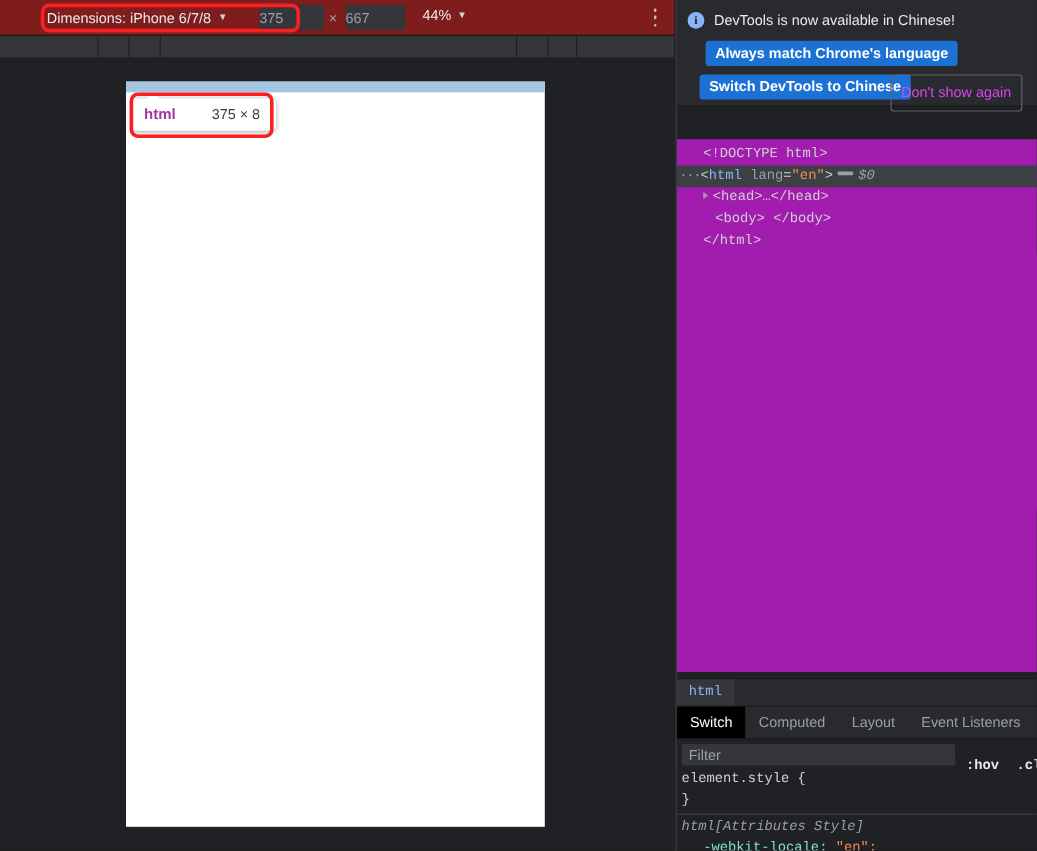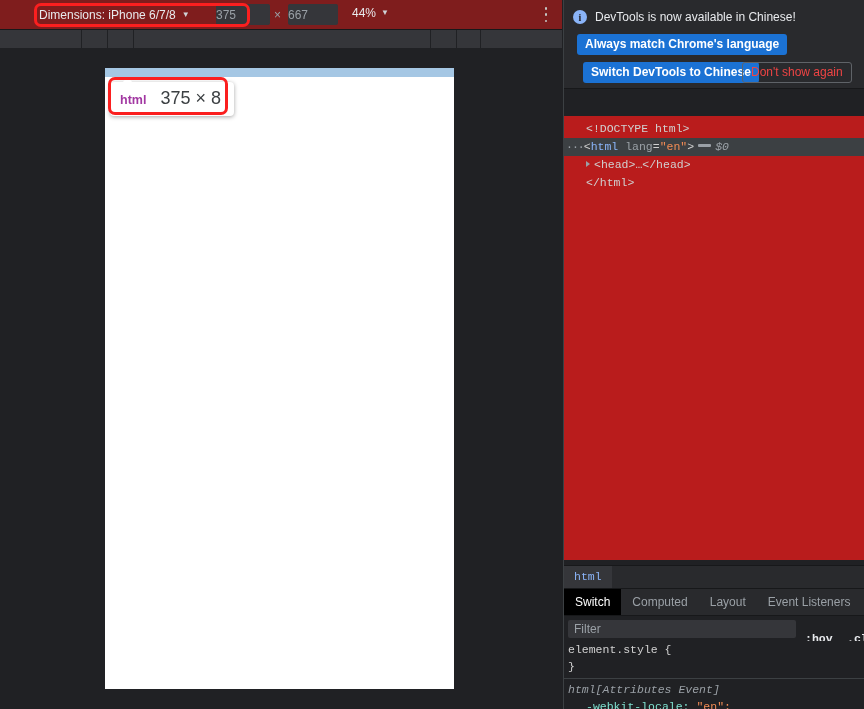--- a/index.html
+++ b/index.html
@@ -158,22 +158,22 @@
     align-items: baseline;
     white-space: nowrap;
   }
   .badge .tag {
     color: #a238a2;
     font-weight: bold;
     font-size: 12.5px;
   }
   .badge .dims {
     color: #3c4043;
-    font-size: 18px;
-    margin-left: 14px;
+    font-size: 12px;
+    margin-left: 30px;
   }
   .badge::before {
     content: "";
     position: absolute;
     left: 12px; top: -5px;
     width: 11px; height: 6px;
     background: #ffffff;
     clip-path: polygon(0 100%, 50% 0, 100% 100%);
   }
 
@@ -241,32 +241,32 @@
     padding: 0 8px;
     height: 21px;
     line-height: 21px;
     white-space: nowrap;
     font-family: "Liberation Sans", sans-serif;
     cursor: pointer;
   }
   .btn-gray {
     position: absolute;
     background: transparent;
-    color: #ef4444;
+    color: #d946ef;
     font-size: 12px;
     border: 1px solid #5f6368;
     border-radius: 3px;
     padding: 0 8px;
-    height: 21px;
+    height: 31px;
     line-height: 19px;
     white-space: nowrap;
     font-family: "Liberation Sans", sans-serif;
     cursor: pointer;
   }
-  #btn-always { left: 13px; top: 34px; }
+  #btn-always { left: 24px; top: 34px; }
   #btn-switch { left: 19px; top: 62px; }
   #btn-dont   { left: 178px; top: 62px; }
 
   
   .tabbar {
     position: absolute;
     left: 0; top: 89px;
     width: 301px; height: 26px;
     background: #292a2d;
     border-bottom: 1px solid #17181a;
@@ -305,21 +305,21 @@
     padding: 0 8px;
     font-size: 13px;
   }
 
   
   .domtree {
     position: absolute;
     left: 0; top: 116px;
     width: 301px;
     height: 444px;
-    background: #b91c1c;
+    background: #a21caf;
     font-family: "Liberation Mono", monospace;
     font-size: 11.5px;
     padding-top: 4px;
     box-sizing: border-box;
     overflow: hidden;
   }
   .dom-row {
     height: 18px;
     line-height: 18px;
     white-space: nowrap;
@@ -532,20 +532,23 @@
       <div class="dom-row ind1">
         <span class="punct">&lt;!DOCTYPE html&gt;</span>
       </div>
       <div class="dom-row sel">
         <span class="ellipsis">···</span><span class="punct">&lt;</span><span class="tagname">html</span>
         <span class="attrname">lang</span><span class="punct">=</span><span class="attrval">"en"</span><span class="punct">&gt;</span><span class="eqbadge"></span><span class="dollar">$0</span>
       </div>
       <div class="dom-row ind1">
         <span class="arrow"></span><span class="punct">&lt;head&gt;…&lt;/head&gt;</span>
       </div>
+      <div class="dom-row ind2">
+        <span class="punct">&lt;body&gt; &lt;/body&gt;</span>
+      </div>
       <div class="dom-row ind1">
         <span class="punct">&lt;/html&gt;</span>
       </div>
     </div>
 
     <div class="crumbbar">
       <div class="crumb">html</div>
     </div>
 
     <div class="styletabs">
@@ -564,21 +567,21 @@
 
     <div class="cssrules">
       <div class="rule-line">
         <span class="sel-text">element.style {</span>
       </div>
       <div class="rule-line">
         <span class="sel-text">}</span>
       </div>
       <div class="rule-sep"></div>
       <div class="rule-line">
-        <span class="sel-attr">html[Attributes Event]</span>
+        <span class="sel-attr">html[Attributes Style]</span>
       </div>
       <div class="rule-line">
         <span class="prop">-webkit-locale:</span>
         <span class="val">"en";</span>
       </div>
     </div>
 
   </div>
 </div>
 

